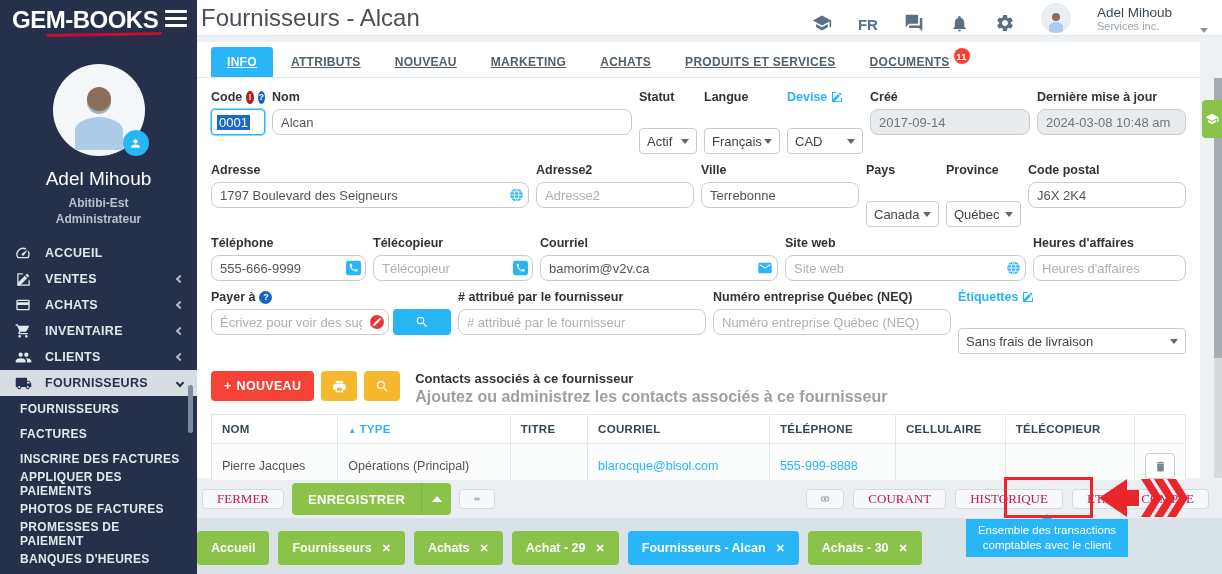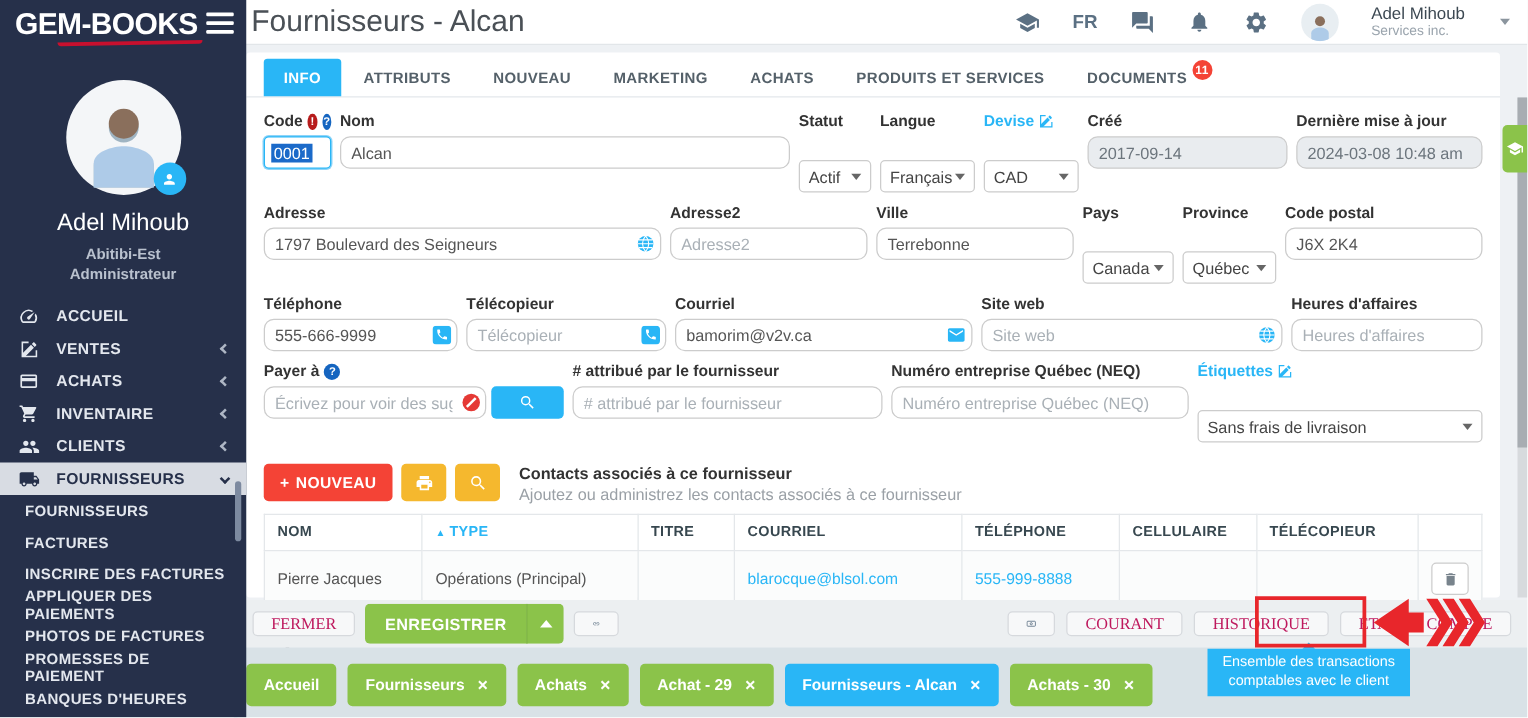--- a/index.html
+++ b/index.html
@@ -29,33 +29,33 @@
   .menu-item.active { background:#d8dce3; color:#26304a; }
   .menu-item.active .mi-label { color:#26304a; }
   .submenu .sub-item { padding:0 14px 0 20px; height:25px; display:flex; align-items:center; color:#e3e7ee; font-size:12px; font-weight:bold; letter-spacing:.3px; cursor:pointer; }
   .side-thumb { position:absolute; right:4px; top:385px; width:5px; height:48px; border-radius:3px; background:#7d8aa0; }
 
   
   .main { position:absolute; left:187px; top:0; right:0; height:574px; }
   .left-strip { position:absolute; left:0; top:36px; bottom:0; width:3px; background:#b5d6e8; z-index:2; }
   .topbar { position:absolute; left:0; top:0; right:0; height:36px; background:#fff; border-bottom:1px solid #e2e6e9; display:flex; align-items:center; padding:0 14px; z-index:1; }
   .page-title { font-size:24px; color:#4a5056; font-weight:400; flex:1; }
-  .top-icons { display:flex; align-items:center; gap:26px; }
+  .top-icons { display:flex; align-items:flex-end; gap:26px; }
   .fr-label { font-size:15px; font-weight:bold; color:#5b7083; cursor:pointer; }
   .top-ic { cursor:pointer; display:flex; }
   .avatar-small { width:30px; height:30px; border-radius:50%; background:#e8eef2; overflow:hidden; display:flex; align-items:flex-end; justify-content:center; cursor:pointer; }
   .user-block { line-height:1.1; cursor:pointer; }
   .user-name { font-size:13.5px; color:#3c4852; }
   .user-company { font-size:11px; color:#9aa4ad; }
   .user-caret { width:0; height:0; border-left:4px solid transparent; border-right:4px solid transparent; border-top:5px solid #8b959e; margin-left:2px; }
 
   
   .card { position:absolute; left:10px; top:42px; width:1003px; height:436px; background:#fff; border-radius:3px; }
   .tabrow { display:flex; align-items:flex-end; gap:2px; padding:5px 14px 0 14px; border-bottom:1px solid #e4e8eb; }
-  .tab { padding:8px 16px; font-size:12px; font-weight:bold; color:#546069; letter-spacing:.3px; cursor:pointer; position:relative; }
+  .tab { padding:8px 16px; font-size:12px; font-weight:bold; color:#546069; letter-spacing:.3px; cursor:pointer; position:relative;text-decoration:underline; }
   .tab.active { background:#29b6f6; color:#fff; border-radius:3px 3px 0 0; }
   .tab-badge { position:absolute; top:1px; right:-4px; background:#f44336; color:#fff; width:16px; height:16px; border-radius:50%; font-size:9.5px; display:flex; align-items:center; justify-content:center; }
 
   .formwrap { padding:12px 14px 0 14px; }
   .frow { display:flex; gap:7px; margin-bottom:9px; }
   .fld { display:flex; flex-direction:column; }
   .fld .lbl { font-size:12.5px; font-weight:bold; color:#333; margin-bottom:5px; display:flex; align-items:center; gap:4px; white-space:nowrap; }
   .lbl.link { color:#29b6f6; }
   .mini-circ { width:13px; height:13px; border-radius:50%; color:#fff; font-size:9px; font-weight:bold; display:inline-flex; align-items:center; justify-content:center; }
   .mini-circ.red { background:#b71c1c; }
@@ -74,21 +74,21 @@
   .btn-search-blue { width:58px; height:26px; background:#29b6f6; border:none; border-radius:4px; display:flex; align-items:center; justify-content:center; cursor:pointer; }
   .remove-ic { width:14px; height:14px; border-radius:50%; background:#e53935; position:relative; }
   .remove-ic::after { content:""; position:absolute; left:2px; top:6px; width:10px; height:2px; background:#fff; transform:rotate(-45deg); }
 
   
   .contacts-head { display:flex; align-items:flex-start; gap:7px; padding:8px 14px 8px 14px; }
   .btn-nouveau { height:30px; background:#f44336; color:#fff; border:none; border-radius:4px; font-size:12.5px; font-weight:bold; padding:0 13px; display:flex; align-items:center; gap:5px; cursor:pointer; letter-spacing:.3px; }
   .btn-yellow { width:36px; height:30px; background:#f5b82e; border:none; border-radius:4px; display:flex; align-items:center; justify-content:center; cursor:pointer; }
   .contacts-titleblock { margin-left:8px; }
   .contacts-title { font-size:13px; font-weight:bold; color:#333; }
-  .contacts-sub { font-size:13px; color:#9aa0a6; margin-top:2px; }
+  .contacts-sub { font-size:16px; color:#9aa0a6; margin-top:2px;font-weight:bold; }
   table.ctable { width:975px; margin:0 14px; border-collapse:collapse; border:1px solid #e4e7ea; }
   .ctable th { font-size:11.5px; color:#37474f; text-align:left; font-weight:bold; letter-spacing:.3px; padding:8px 10px; border:1px solid #e4e7ea; background:#fff; }
   .ctable th.sorted { color:#29b6f6; }
   .ctable td { font-size:12.5px; color:#555; padding:9px 10px; border:1px solid #e4e7ea; background:#fbfcfc; }
   .ctable a { color:#29b6f6; text-decoration:none; cursor:pointer; }
   .sort-ic { color:#29b6f6; font-size:8px; margin-right:3px; }
   .btn-trash { width:30px; height:26px; background:#fff; border:1px solid #ccc; border-radius:4px; display:flex; align-items:center; justify-content:center; cursor:pointer; }
 
   
   .logo-section { padding:18px 14px 0 14px; }

